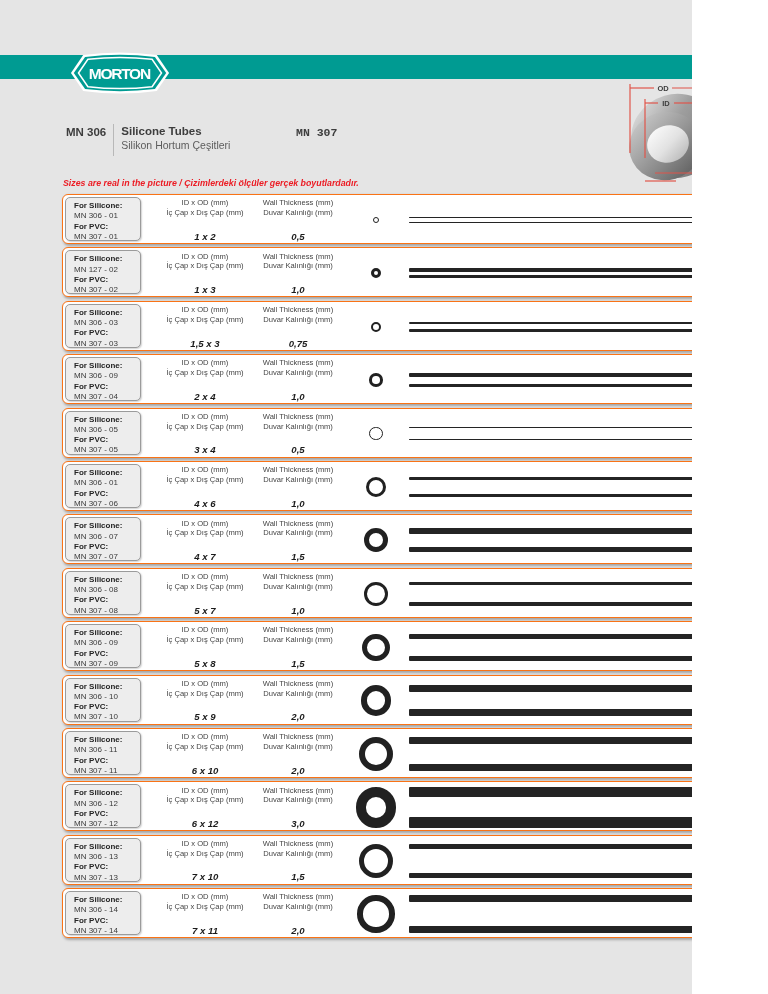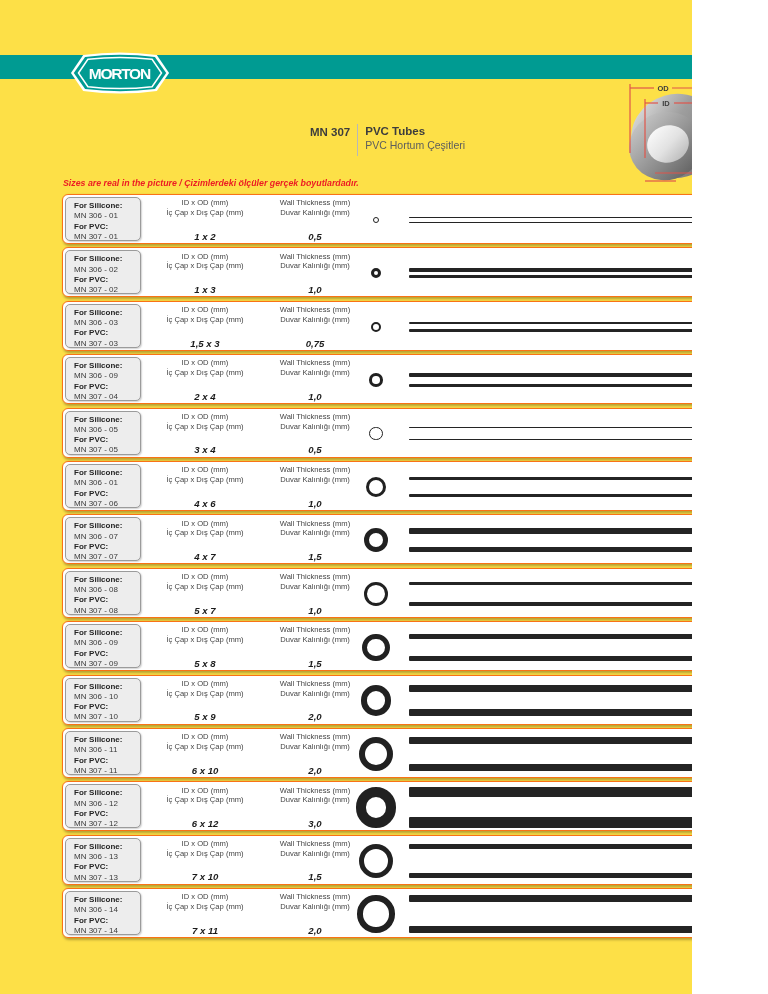--- a/index.html
+++ b/index.html
@@ -1,18 +1,18 @@
 <!DOCTYPE html>
 <html><head>
 <meta charset="utf-8">
 <style>
   * { margin:0; padding:0; box-sizing:border-box; }
   html,body { background:#fff; }
   body { font-family:"Liberation Sans", sans-serif; }
-  .page { position:relative; width:692px; height:994px; background:#fde047; overflow:hidden; }
+  .page { position:relative; width:692px; height:994px; background:#e5e5e5; overflow:hidden; }
 
   
   .band { position:absolute; left:0; top:55px; width:768px; height:24px; }
 
   
   .logo { position:absolute; left:70px; top:51px; width:100px; height:44px; }
 
   
   .title-group { position:absolute; top:124px; display:flex; align-items:flex-start; }
   .title-code { font-size:11.5px; font-weight:bold; color:#3d3d3d; padding-top:2px; }
@@ -33,21 +33,21 @@
          box-shadow:1.5px 1.5px 2.5px rgba(0,0,0,0.28); }
   .label-box { position:absolute; left:2px; top:2px; bottom:2px; width:76px;
                background:#ededed; border:1px solid #9b9b9b; border-radius:5px;
                box-shadow:1px 1px 1.5px rgba(0,0,0,0.18);
                padding:3px 0 0 8px; }
   .label-box span { display:block; font-size:8px; line-height:10.3px; color:#3a3a3a; }
   .label-box .b { font-weight:bold; color:#252525; }
   .col { position:absolute; top:0; height:50px; display:flex; flex-direction:column;
          align-items:center; justify-content:center; text-align:center; }
   .col-dims { left:80px; width:124px; }
-  .col-wall { left:193px; width:118px; }
+  .col-wall { left:176px; width:118px; }
   .col .h { font-size:7.6px; line-height:9.8px; color:#454545; white-space:nowrap; }
   .col .v { font-size:9.6px; font-weight:bold; font-style:italic; color:#1b1b1b; margin-top:13px; }
   .cell-circle { position:absolute; left:283px; width:60px; top:0; height:50px;
                  display:flex; align-items:center; justify-content:center; }
   .cross { border-style:solid; border-color:#212121; border-radius:50%; background:#fff; }
   .side-view { position:absolute; left:346px; width:298px; top:0; height:50px;
                display:flex; flex-direction:column; justify-content:center; }
   .bar { width:100%; background:#242424; border-radius:1px; }
 
   .dim-label { font-size:7.5px; fill:#3c3c3c; font-weight:bold; }
@@ -62,27 +62,30 @@
 
   <div class="logo">
     <svg width="100" height="44" viewBox="0 0 106 46">
       <path d="M 1,23 L 14,4 Q 53,-1.5 92,4 L 105,23 L 92,42 Q 53,47.5 14,42 Z" fill="#ffffff"></path>
       <path id="logo-badge" d="M 4,23 L 16,6 Q 53,1.5 90,6 L 102,23 L 90,40 Q 53,44.5 16,40 Z" fill="#009b92"></path>
       <path d="M 9,23 L 19,8.5 Q 53,4.5 87,8.5 L 97,23 L 87,37.5 Q 53,41.5 19,37.5 Z" fill="none" stroke="#ffffff" stroke-width="1.6"></path>
       <text x="53" y="29" text-anchor="middle" font-family="Liberation Sans, sans-serif" font-size="16.5" font-weight="bold" fill="#ffffff" textLength="66">MORTON</text>
     </svg>
   </div>
 
-
-  <div class="title-group" style="left:310px;">
+  <div class="title-group" style="left:66px;">
+    <div class="title-code">MN 306</div>
+    <div class="title-block">
+      <div class="title-main">Silicone Tubes</div>
+      <div class="title-sub">Silikon Hortum Çeşitleri</div>
+    </div>
+  </div>
+
+  <div class="title-group" style="left:296px;font-family:Liberation Mono, monospace;">
     <div class="title-code">MN 307</div>
-    <div class="title-block">
-      <div class="title-main">PVC Tubes</div>
-      <div class="title-sub">PVC Hortum Çeşitleri</div>
-    </div>
   </div>
 
   <div class="diagram">
     <svg width="158" height="112" viewBox="0 0 158 112">
       <defs>
         <linearGradient id="gBody" x1="0" y1="0" x2="0.9" y2="1">
           <stop offset="0" stop-color="#efefef"></stop>
           <stop offset="0.45" stop-color="#9e9e9e"></stop>
           <stop offset="1" stop-color="#6f6f6f"></stop>
         </linearGradient>
@@ -151,21 +154,21 @@
       </div>
       <div class="side-view" style="row-gap: 3.4px;">
         <div class="bar" style="height: 1.7px;"></div>
         <div class="bar" style="height: 1.7px;"></div>
       </div>
     </div>
 
     <div class="row">
       <div class="label-box">
         <span class="b">For Silicone:</span>
-        <span>MN 306 - 02</span>
+        <span>MN 127 - 02</span>
         <span class="b">For PVC:</span>
         <span>MN 307 - 02</span>
       </div>
       <div class="col col-dims">
         <span class="h">ID x OD (mm)</span>
         <span class="h">İç Çap x Dış Çap (mm)</span>
         <span class="v">1 x 3</span>
       </div>
       <div class="col col-wall">
         <span class="h">Wall Thickness (mm)</span>

